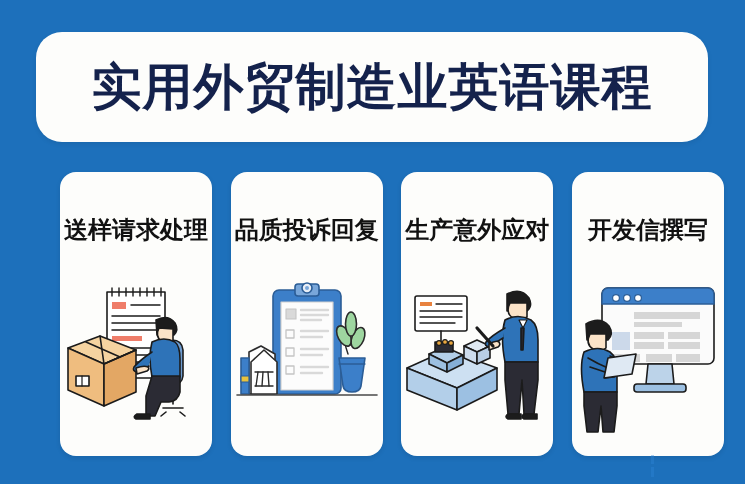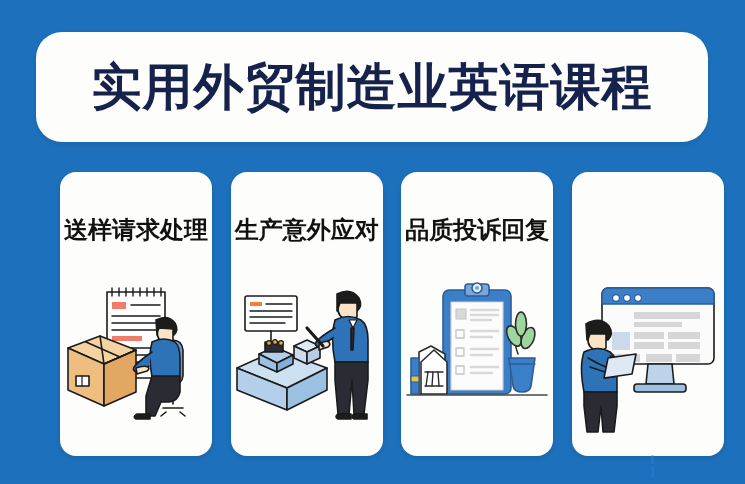--- a/index.html
+++ b/index.html
@@ -153,20 +153,73 @@
             <path d="M92,76 q-12,8 -18,15 q-2,4 3,5 l12,-6" fill="#2e73b8"></path>
             <path d="M76,92 q8,-3 12,-1 q2,2 -1,4 l-10,3 z" fill="#fbe3c8"></path>
             <path d="M92,100 l28,0 l0,16 q-2,9 -11,10 l-8,0 l-6,14 l-9,0 l0,-20 z" fill="#2b2b34"></path>
             <path d="M77,138 q-5,3 -1,5 l14,0 l0,-5 z" fill="#1c1c1c"></path>
           </g>
         </svg>
       </div>
     </div>
 
     <div class="card">
+      <div class="card-title">品质投诉回复</div>
+      <div class="card-art">
+        <svg viewBox="0 0 152 160" xmlns="http://www.w3.org/2000/svg">
+          <g fill="none" stroke="#2b2b2b" stroke-width="1.6" stroke-linejoin="round" stroke-linecap="round">
+
+            <rect x="42" y="14" width="68" height="104" rx="6" fill="#3c7fc9" stroke="#2b5d96"></rect>
+            <rect x="50" y="26" width="52" height="88" fill="#fcfcfc" stroke="#cfcfcf" stroke-width="1.2"></rect>
+            <rect x="64" y="8" width="24" height="12" rx="3" fill="#79a7da" stroke="#2b5d96"></rect>
+            <circle cx="76" cy="12" r="5" fill="#e8eef6" stroke="#2b5d96"></circle>
+            <circle cx="76" cy="12" r="2" fill="#79a7da" stroke="none"></circle>
+
+            <rect x="55" y="33" width="10" height="10" fill="#d9d9d9" stroke="#c4c4c4" stroke-width="1.1"></rect>
+            <line x1="70" y1="34" x2="97" y2="34" stroke="#d9d9d9" stroke-width="2.4"></line>
+            <line x1="70" y1="39" x2="97" y2="39" stroke="#d9d9d9" stroke-width="2.4"></line>
+            <line x1="70" y1="44" x2="90" y2="44" stroke="#d9d9d9" stroke-width="2.4"></line>
+
+            <rect x="55" y="54" width="8" height="8" fill="none" stroke="#c4c4c4" stroke-width="1.3"></rect>
+            <line x1="70" y1="55" x2="97" y2="55" stroke="#d9d9d9" stroke-width="2.4"></line>
+            <line x1="70" y1="61" x2="91" y2="61" stroke="#d9d9d9" stroke-width="2.4"></line>
+
+            <rect x="55" y="72" width="8" height="8" fill="none" stroke="#c4c4c4" stroke-width="1.3"></rect>
+            <line x1="70" y1="73" x2="97" y2="73" stroke="#d9d9d9" stroke-width="2.4"></line>
+            <line x1="70" y1="79" x2="91" y2="79" stroke="#d9d9d9" stroke-width="2.4"></line>
+
+            <rect x="55" y="90" width="8" height="8" fill="none" stroke="#c4c4c4" stroke-width="1.3"></rect>
+            <line x1="70" y1="91" x2="97" y2="91" stroke="#d9d9d9" stroke-width="2.4"></line>
+            <line x1="70" y1="97" x2="91" y2="97" stroke="#d9d9d9" stroke-width="2.4"></line>
+
+            <polygon points="18,76 30,70 44,78 44,118 18,118" fill="#ffffff"></polygon>
+            <polygon points="20,86 33,74 46,86 46,118 20,118" fill="#ffffff"></polygon>
+            <polyline points="24,96 42,96" stroke-width="1.4"></polyline>
+            <line x1="27" y1="96" x2="25" y2="110" stroke-width="1.4"></line>
+            <line x1="32" y1="96" x2="31" y2="110" stroke-width="1.4"></line>
+            <line x1="37" y1="96" x2="38" y2="110" stroke-width="1.4"></line>
+            <polyline points="24,110 42,110" stroke-width="1.4"></polyline>
+
+            <rect x="10" y="82" width="8" height="36" fill="#3c7fc9" stroke="#2b5d96"></rect>
+            <rect x="10" y="100" width="8" height="6" fill="#e8c23f" stroke="#2b5d96" stroke-width="1.2"></rect>
+
+            <path d="M118,52 q-7,12 -1,26" stroke-width="1.5"></path>
+            <ellipse cx="113" cy="60" rx="6" ry="11" transform="rotate(-28 113 60)" fill="#9ed6a0"></ellipse>
+            <ellipse cx="127" cy="62" rx="6" ry="11" transform="rotate(22 127 62)" fill="#9ed6a0"></ellipse>
+            <ellipse cx="120" cy="48" rx="5.5" ry="12" fill="#9ed6a0"></ellipse>
+            <path d="M108,82 l26,0 l-4,28 q-1,6 -9,6 q-8,0 -9,-6 z" fill="#3c7fc9" stroke="#2b5d96"></path>
+            <line x1="108" y1="88" x2="134" y2="88" stroke="#2b5d96" stroke-width="1.3"></line>
+
+            <line x1="6" y1="119" x2="146" y2="119" stroke="#4a4a4a" stroke-width="1.6"></line>
+          </g>
+        </svg>
+      </div>
+    </div>
+
+    <div class="card">
       <div class="card-title">生产意外应对</div>
       <div class="card-art">
         <svg viewBox="0 0 152 160" xmlns="http://www.w3.org/2000/svg">
           <g fill="none" stroke="#1b1b1b" stroke-width="1.6" stroke-linejoin="round" stroke-linecap="round">
 
             <rect x="14" y="20" width="52" height="35" rx="2" fill="#ffffff"></rect>
             <rect x="19" y="26" width="12" height="4" fill="#e8823f" stroke="none"></rect>
             <line x1="35" y1="28" x2="61" y2="28" stroke-width="1.3"></line>
             <line x1="19" y1="35" x2="61" y2="35" stroke-width="1.3"></line>
             <line x1="19" y1="41" x2="61" y2="41" stroke-width="1.3"></line>
@@ -201,73 +254,21 @@
 
             <path d="M104,86 l33,0 l0,18 l-4,34 l-10,0 l-2,-34 l-3,34 l-11,0 l-3,-34 z" fill="#2b2b34"></path>
             <path d="M107,138 q-4,3 0,5 l13,0 l0,-5 z" fill="#1c1c1c"></path>
             <path d="M123,138 q-4,3 0,5 l13,0 l0,-5 z" fill="#1c1c1c"></path>
           </g>
         </svg>
       </div>
     </div>
 
     <div class="card">
-      <div class="card-title">品质投诉回复</div>
-      <div class="card-art">
-        <svg viewBox="0 0 152 160" xmlns="http://www.w3.org/2000/svg">
-          <g fill="none" stroke="#2b2b2b" stroke-width="1.6" stroke-linejoin="round" stroke-linecap="round">
-
-            <rect x="42" y="14" width="68" height="104" rx="6" fill="#3c7fc9" stroke="#2b5d96"></rect>
-            <rect x="50" y="26" width="52" height="88" fill="#fcfcfc" stroke="#cfcfcf" stroke-width="1.2"></rect>
-            <rect x="64" y="8" width="24" height="12" rx="3" fill="#79a7da" stroke="#2b5d96"></rect>
-            <circle cx="76" cy="12" r="5" fill="#e8eef6" stroke="#2b5d96"></circle>
-            <circle cx="76" cy="12" r="2" fill="#79a7da" stroke="none"></circle>
-
-            <rect x="55" y="33" width="10" height="10" fill="#d9d9d9" stroke="#c4c4c4" stroke-width="1.1"></rect>
-            <line x1="70" y1="34" x2="97" y2="34" stroke="#d9d9d9" stroke-width="2.4"></line>
-            <line x1="70" y1="39" x2="97" y2="39" stroke="#d9d9d9" stroke-width="2.4"></line>
-            <line x1="70" y1="44" x2="90" y2="44" stroke="#d9d9d9" stroke-width="2.4"></line>
-
-            <rect x="55" y="54" width="8" height="8" fill="none" stroke="#c4c4c4" stroke-width="1.3"></rect>
-            <line x1="70" y1="55" x2="97" y2="55" stroke="#d9d9d9" stroke-width="2.4"></line>
-            <line x1="70" y1="61" x2="91" y2="61" stroke="#d9d9d9" stroke-width="2.4"></line>
-
-            <rect x="55" y="72" width="8" height="8" fill="none" stroke="#c4c4c4" stroke-width="1.3"></rect>
-            <line x1="70" y1="73" x2="97" y2="73" stroke="#d9d9d9" stroke-width="2.4"></line>
-            <line x1="70" y1="79" x2="91" y2="79" stroke="#d9d9d9" stroke-width="2.4"></line>
-
-            <rect x="55" y="90" width="8" height="8" fill="none" stroke="#c4c4c4" stroke-width="1.3"></rect>
-            <line x1="70" y1="91" x2="97" y2="91" stroke="#d9d9d9" stroke-width="2.4"></line>
-            <line x1="70" y1="97" x2="91" y2="97" stroke="#d9d9d9" stroke-width="2.4"></line>
-
-            <polygon points="18,76 30,70 44,78 44,118 18,118" fill="#ffffff"></polygon>
-            <polygon points="20,86 33,74 46,86 46,118 20,118" fill="#ffffff"></polygon>
-            <polyline points="24,96 42,96" stroke-width="1.4"></polyline>
-            <line x1="27" y1="96" x2="25" y2="110" stroke-width="1.4"></line>
-            <line x1="32" y1="96" x2="31" y2="110" stroke-width="1.4"></line>
-            <line x1="37" y1="96" x2="38" y2="110" stroke-width="1.4"></line>
-            <polyline points="24,110 42,110" stroke-width="1.4"></polyline>
-
-            <rect x="10" y="82" width="8" height="36" fill="#3c7fc9" stroke="#2b5d96"></rect>
-            <rect x="10" y="100" width="8" height="6" fill="#e8c23f" stroke="#2b5d96" stroke-width="1.2"></rect>
-
-            <path d="M118,52 q-7,12 -1,26" stroke-width="1.5"></path>
-            <ellipse cx="113" cy="60" rx="6" ry="11" transform="rotate(-28 113 60)" fill="#9ed6a0"></ellipse>
-            <ellipse cx="127" cy="62" rx="6" ry="11" transform="rotate(22 127 62)" fill="#9ed6a0"></ellipse>
-            <ellipse cx="120" cy="48" rx="5.5" ry="12" fill="#9ed6a0"></ellipse>
-            <path d="M108,82 l26,0 l-4,28 q-1,6 -9,6 q-8,0 -9,-6 z" fill="#3c7fc9" stroke="#2b5d96"></path>
-            <line x1="108" y1="88" x2="134" y2="88" stroke="#2b5d96" stroke-width="1.3"></line>
-
-            <line x1="6" y1="119" x2="146" y2="119" stroke="#4a4a4a" stroke-width="1.6"></line>
-          </g>
-        </svg>
-      </div>
-    </div>
-
-    <div class="card">
+      <div class="card-title">开发信撰写</div>
       <div class="card-art">
         <svg viewBox="0 0 152 160" xmlns="http://www.w3.org/2000/svg">
           <g fill="none" stroke="#1b1b1b" stroke-width="1.6" stroke-linejoin="round" stroke-linecap="round">
 
             <rect x="30" y="12" width="112" height="76" rx="6" fill="#fbfbfb"></rect>
             <path d="M30,18 a6,6 0 0 1 6,-6 l100,0 a6,6 0 0 1 6,6 l0,10 l-112,0 z" fill="#3c7fc9" stroke="#2b5d96"></path>
             <circle cx="44" cy="22" r="3.4" fill="#ffffff" stroke="#2b5d96" stroke-width="1.2"></circle>
             <circle cx="55" cy="22" r="3.4" fill="#ffffff" stroke="#2b5d96" stroke-width="1.2"></circle>
             <circle cx="66" cy="22" r="3.4" fill="#ffffff" stroke="#2b5d96" stroke-width="1.2"></circle>
 

